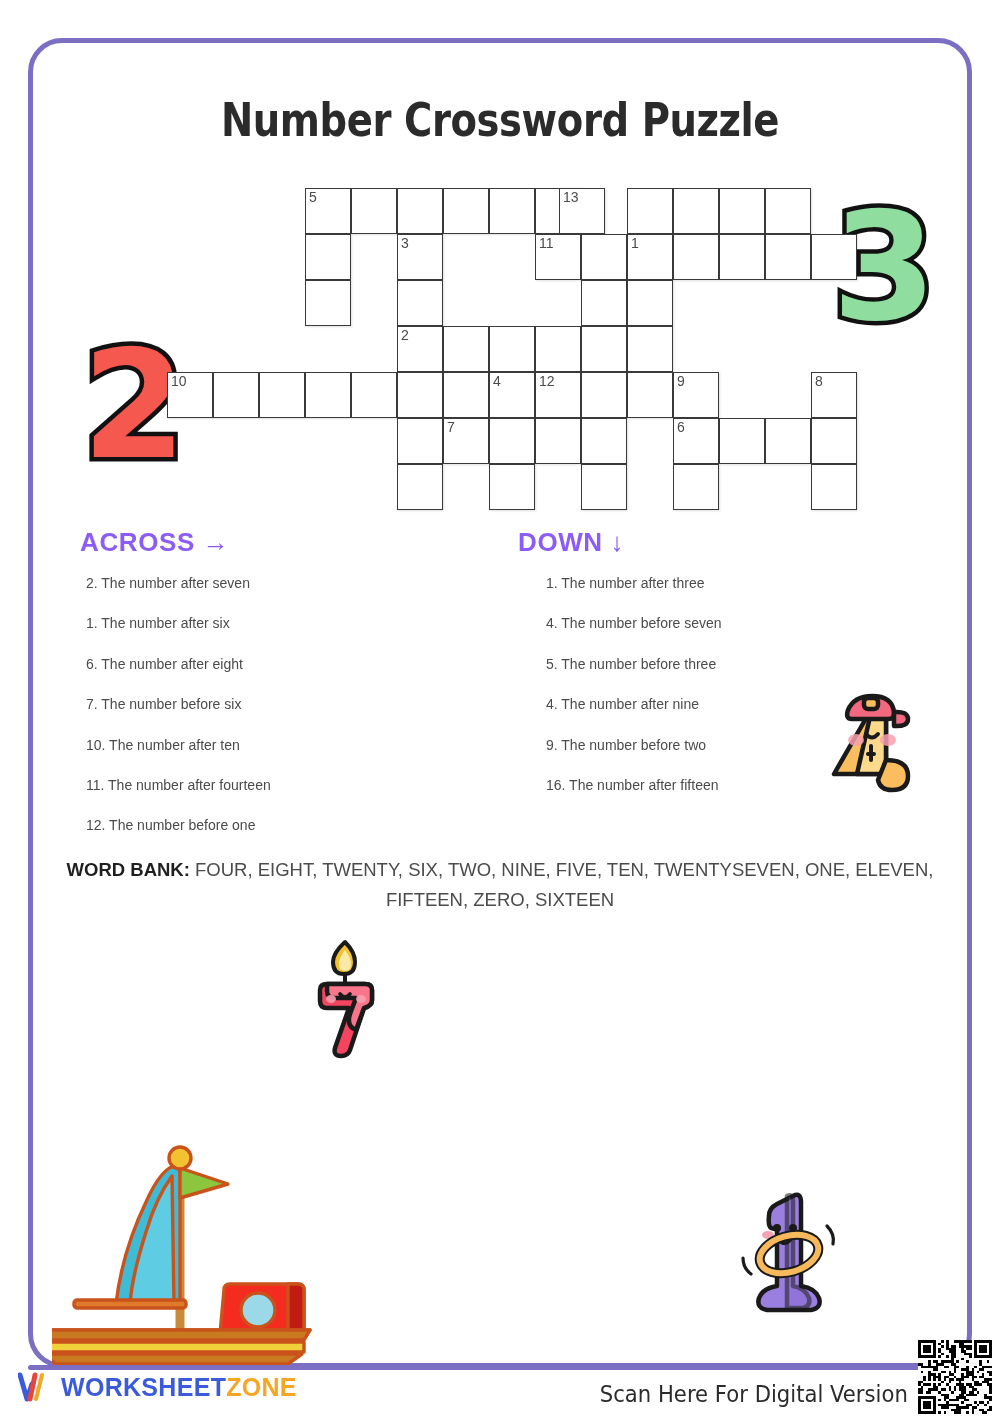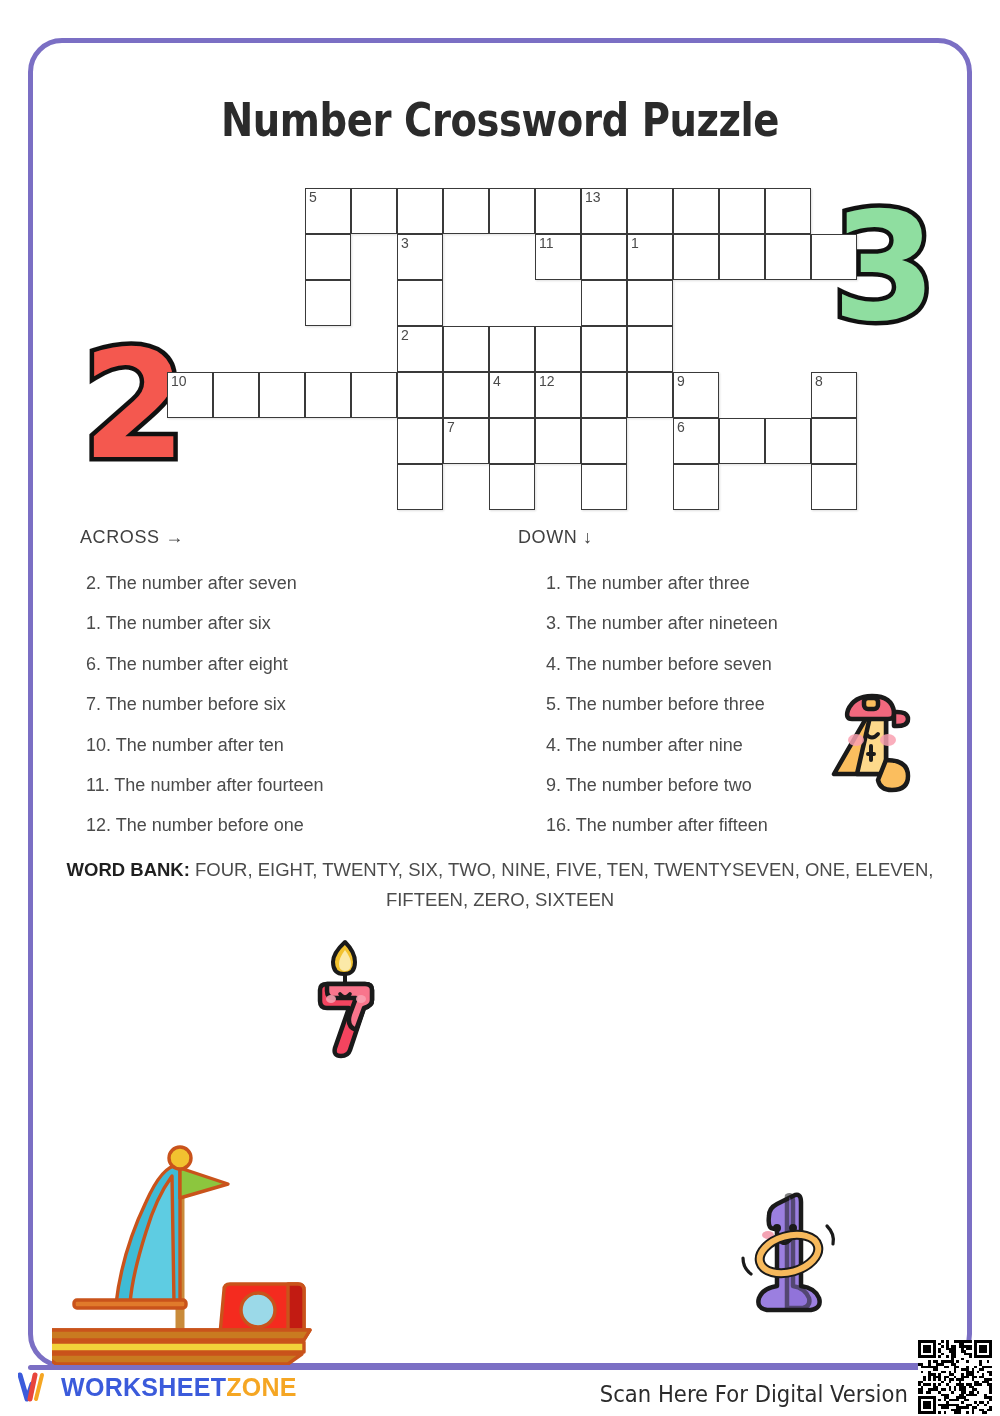--- a/index.html
+++ b/index.html
@@ -66,32 +66,32 @@
     line-height: 150px;
     -webkit-text-stroke: 9px #111;
     paint-order: stroke fill;
   }
   #bignum-2 { left: 82px; top: 330px; color: #F4584F; }
   #bignum-3 { left: 832px; top: 192px; color: #8FDEA0; }
 
   
   .clue-head {
     position: absolute;
-    font-size: 18px;
-    font-weight: normal;
-    color: #404040;
+    font-size: 26px;
+    font-weight: bold;
+    color: #8b5cf6;
     letter-spacing: 0.6px;
   }
   #across-head { left: 80px; top: 527px; }
   #down-head  { left: 518px; top: 527px; }
   .clue-list { position: absolute; list-style: none; margin: 0; padding: 0; }
   #across-list { left: 86px; top: 563px; width: 420px; }
   #down-list  { left: 546px; top: 563px; width: 420px; }
   .clue-list li {
-    font-size: 18px;
+    font-size: 14px;
     color: #4b4b4b;
     line-height: 40.4px;
     white-space: nowrap;
   }
 
   
   #word-bank {
     position: absolute;
     left: 60px; top: 855px;
     width: 880px;
@@ -135,21 +135,21 @@
 
 <div id="grid-wrap">
     <div class="gcell" style="left: 305px; top: 0px;">
       <span class="cnum">5</span>
     </div>
     <div class="gcell" style="left: 351px; top: 0px;"></div>
     <div class="gcell" style="left: 397px; top: 0px;"></div>
     <div class="gcell" style="left: 443px; top: 0px;"></div>
     <div class="gcell" style="left: 489px; top: 0px;"></div>
     <div class="gcell" style="left: 535px; top: 0px;"></div>
-    <div class="gcell" style="left: 581px; top: 0px; padding-left: 32px;">
+    <div class="gcell" style="left: 559px; top: 0px; padding-left: 32px;">
       <span class="cnum">13</span>
     </div>
     <div class="gcell" style="left: 627px; top: 0px;"></div>
     <div class="gcell" style="left: 673px; top: 0px;"></div>
     <div class="gcell" style="left: 719px; top: 0px;"></div>
     <div class="gcell" style="left: 765px; top: 0px;"></div>
     <div class="gcell" style="left: 305px; top: 46px;"></div>
     <div class="gcell" style="left: 397px; top: 46px;">
       <span class="cnum">3</span>
     </div>
@@ -232,21 +232,20 @@
     <li>11. The number after fourteen</li>
     <li>12. The number before one</li>
   </ul>
 
 <div class="clue-head" id="down-head">
   <span>DOWN</span>
   <span>↓</span>
 </div>
 <ul class="clue-list" id="down-list">
     <li>1. The number after three</li>
-    <li>3. The number after nineteen</li>
     <li>4. The number before seven</li>
     <li>5. The number before three</li>
     <li>4. The number after nine</li>
     <li>9. The number before two</li>
     <li>16. The number after fifteen</li>
   </ul>
 
 <div id="word-bank">
   <span class="wb-label">WORD BANK:</span>
   <span>FOUR, EIGHT, TWENTY, SIX, TWO, NINE, FIVE, TEN, TWENTYSEVEN, ONE, ELEVEN, FIFTEEN, ZERO, SIXTEEN</span>

